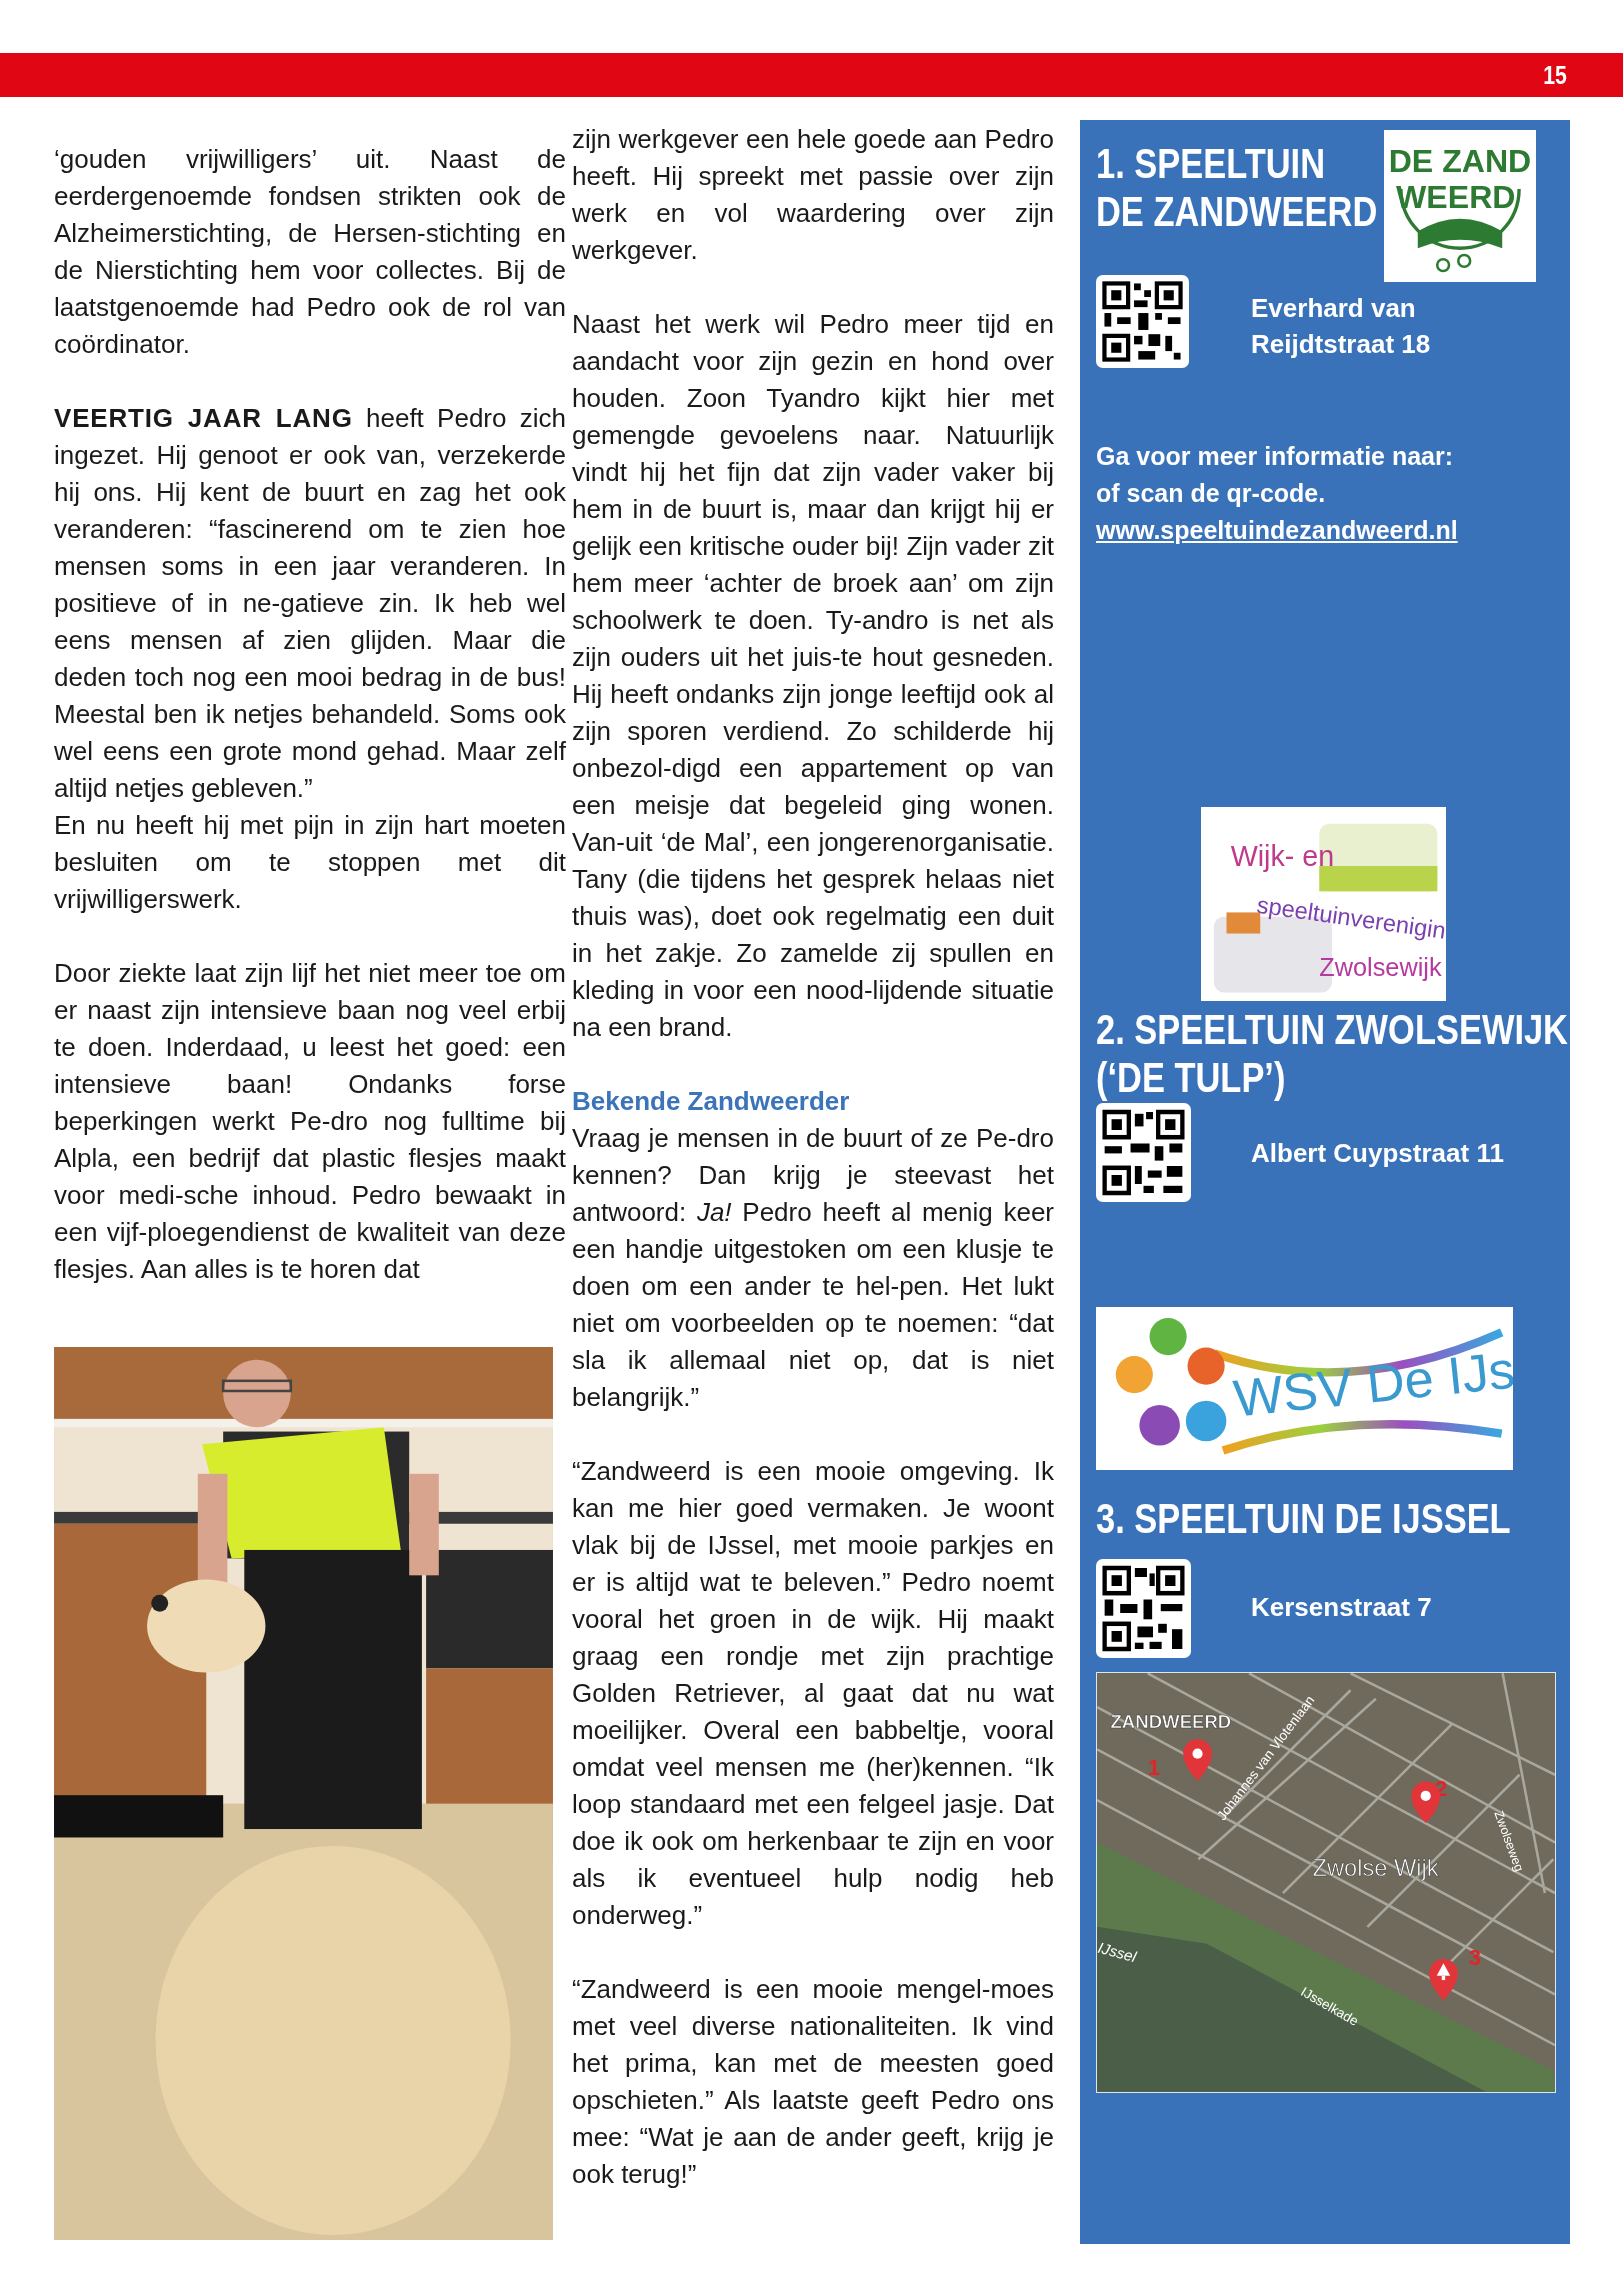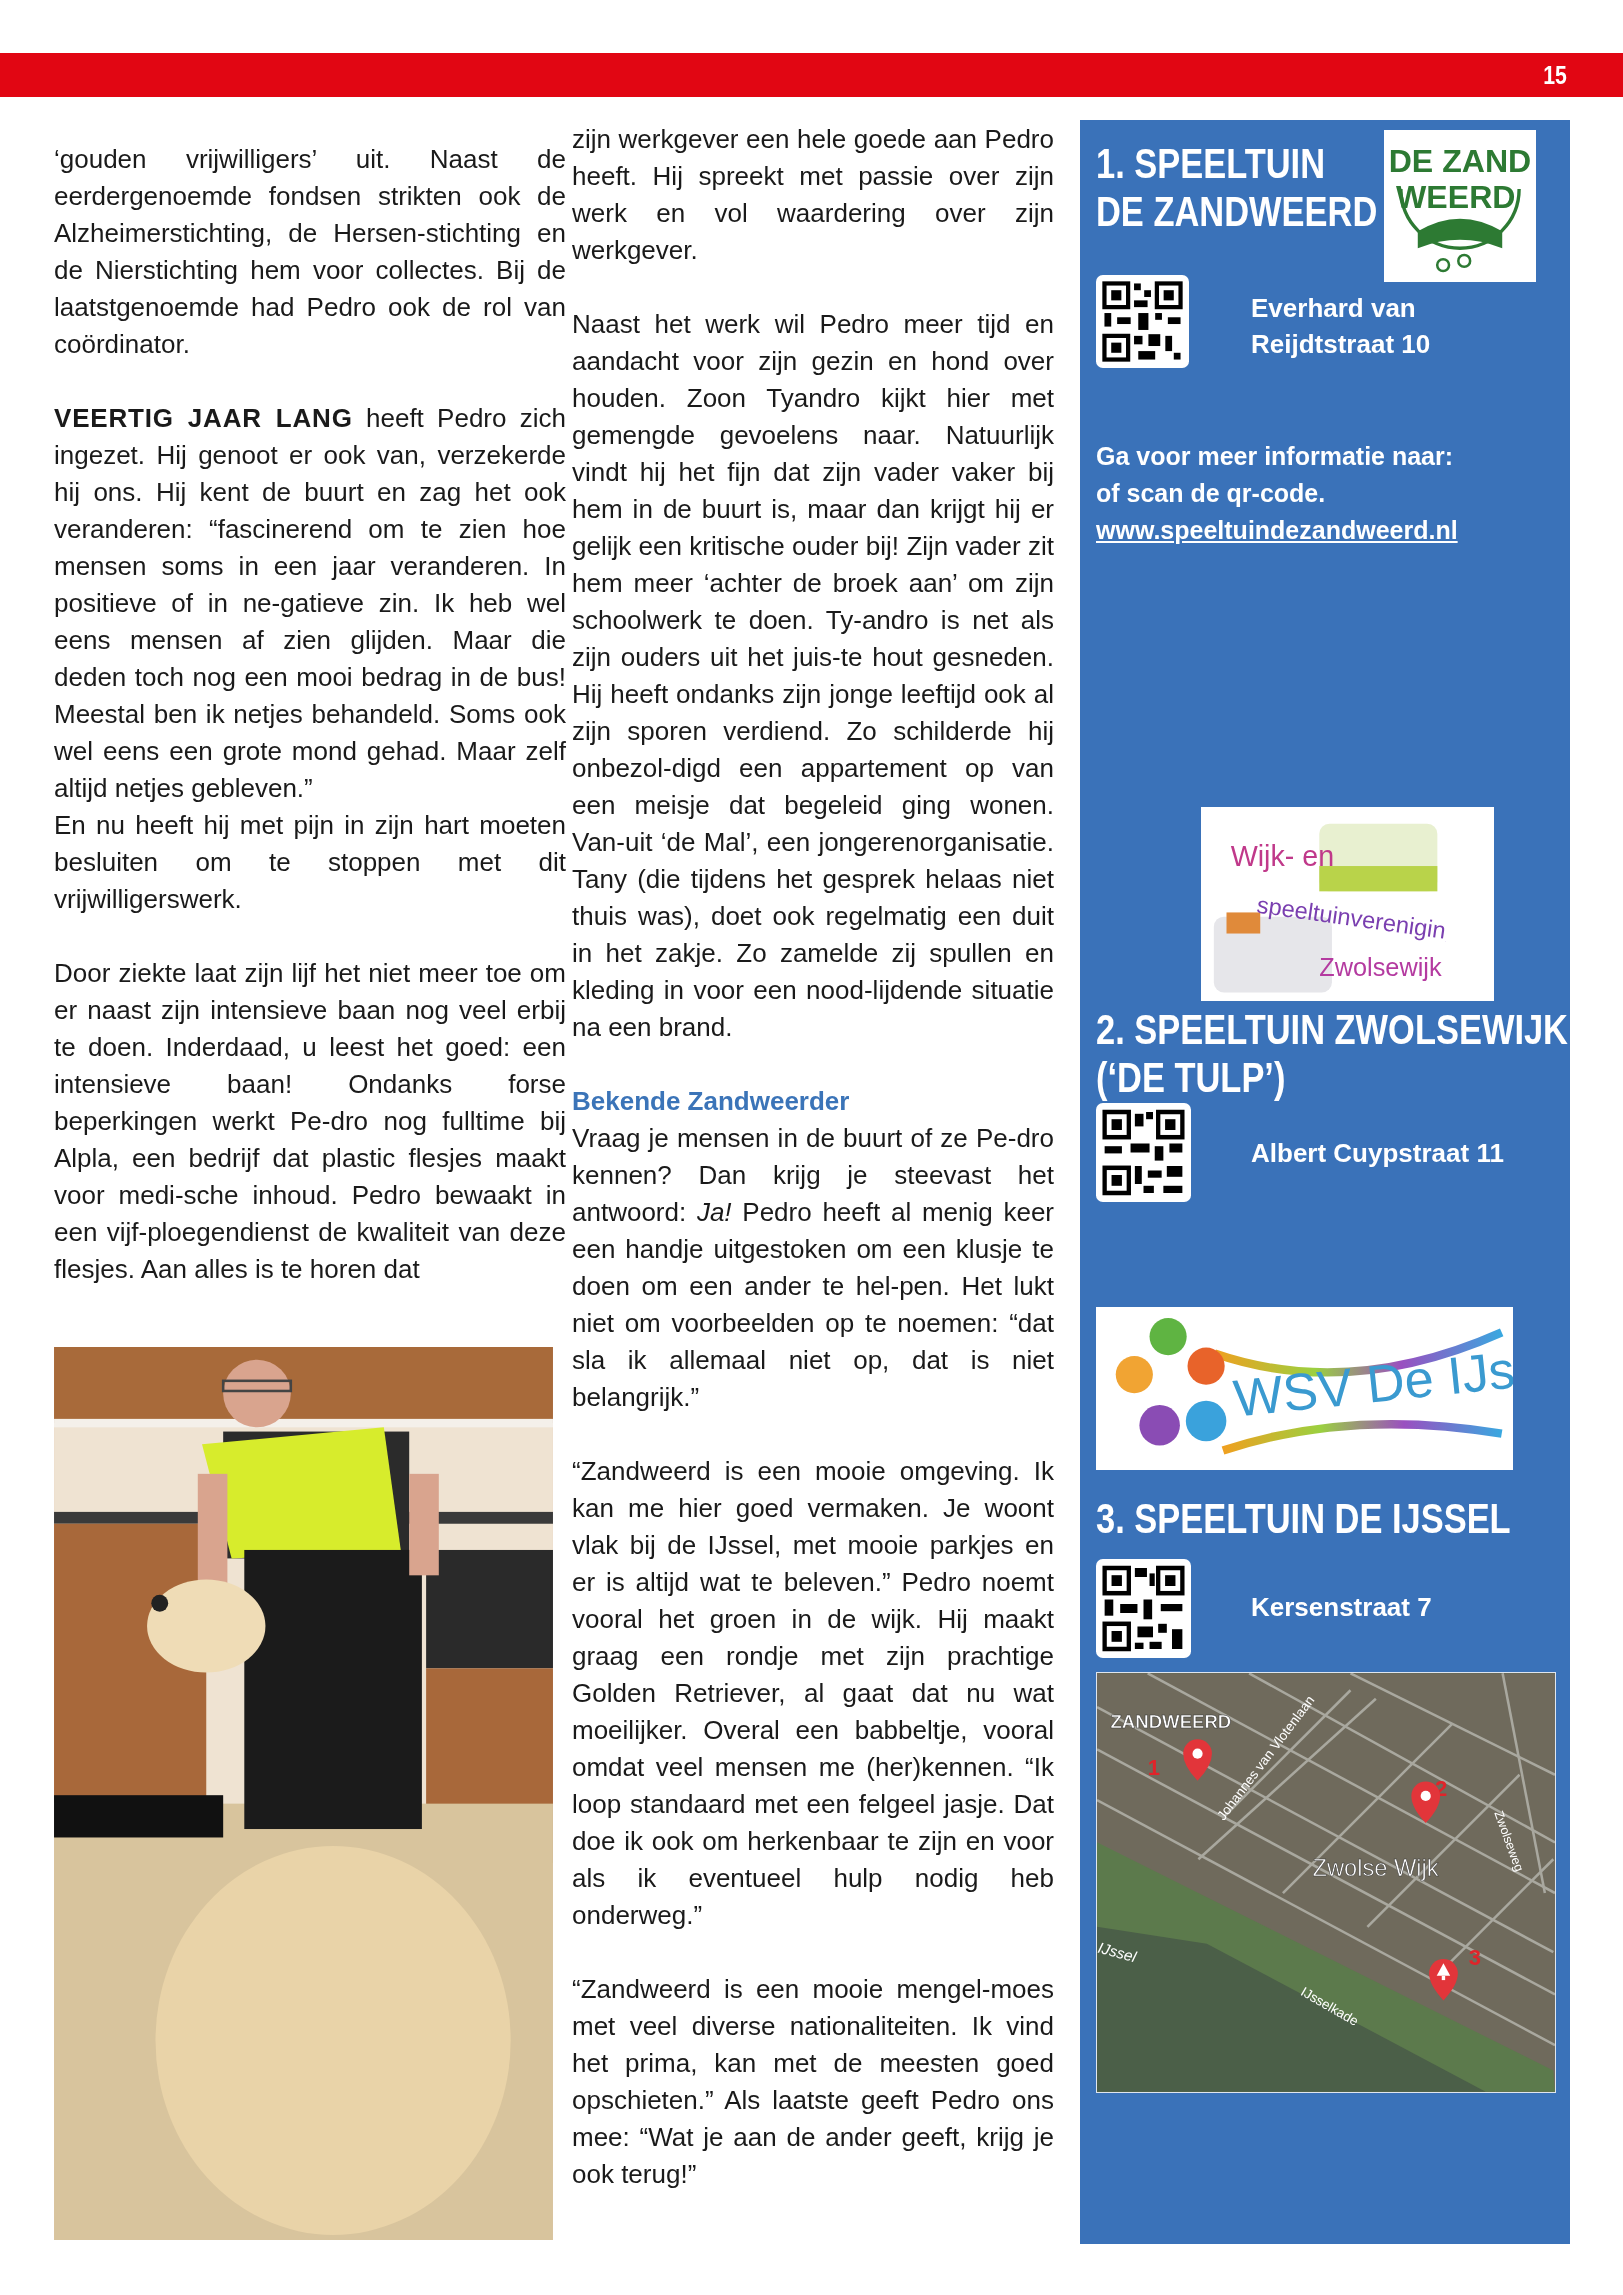--- a/index.html
+++ b/index.html
@@ -112,29 +112,29 @@
         <rect x="85" y="50" width="15" height="8"></rect>
         <rect x="45" y="72" width="10" height="10"></rect>
       <rect x="62" y="70" width="14" height="14"></rect>
         <rect x="82" y="72" width="8" height="18"></rect>
         <rect x="50" y="90" width="20" height="10"></rect>
         <rect x="92" y="92" width="8" height="8"></rect>
     </svg>
   </div>
   <div class="addr" style="left:171px;top:170px;">
     <div>Everhard van</div>
-    <div>Reijdtstraat 10</div>
+    <div>Reijdtstraat 18</div>
   </div>
   <div class="ptext" style="left:16px;top:282px;width:457px;">
     <div style="margin-top:36px;">Ga voor meer informatie naar:</div>
     <div>of scan de qr-code.</div>
     <div><a class="link">www.speeltuindezandweerd.nl</a></div>
   </div>
 
-  <div class="logo" style="left:121px;top:687px;width:293px;height:194px;">
+  <div class="logo" style="left:121px;top:687px;width:245px;height:194px;">
     <svg width="245" height="194" viewBox="0 0 290 230">
       <rect x="140" y="20" width="140" height="80" rx="12" fill="#e8f0d0"></rect>
       <rect x="140" y="70" width="140" height="30" fill="#b9d34a"></rect>
       <rect x="15" y="130" width="140" height="90" rx="12" fill="#e6e6ea"></rect>
       <rect x="30" y="125" width="40" height="25" fill="#e08a3a"></rect>
       <text x="35" y="70" font-family="Liberation Sans, sans-serif" font-size="34" fill="#c0398a">Wijk- en</text>
       <text x="65" y="125" font-family="Liberation Sans, sans-serif" font-size="28" fill="#7a3fb0" transform="rotate(8 65 125)">speeltuinvereniging</text>
       <text x="140" y="200" font-family="Liberation Sans, sans-serif" font-size="30" fill="#b43aa0">Zwolsewijk</text>
     </svg>
   </div>

